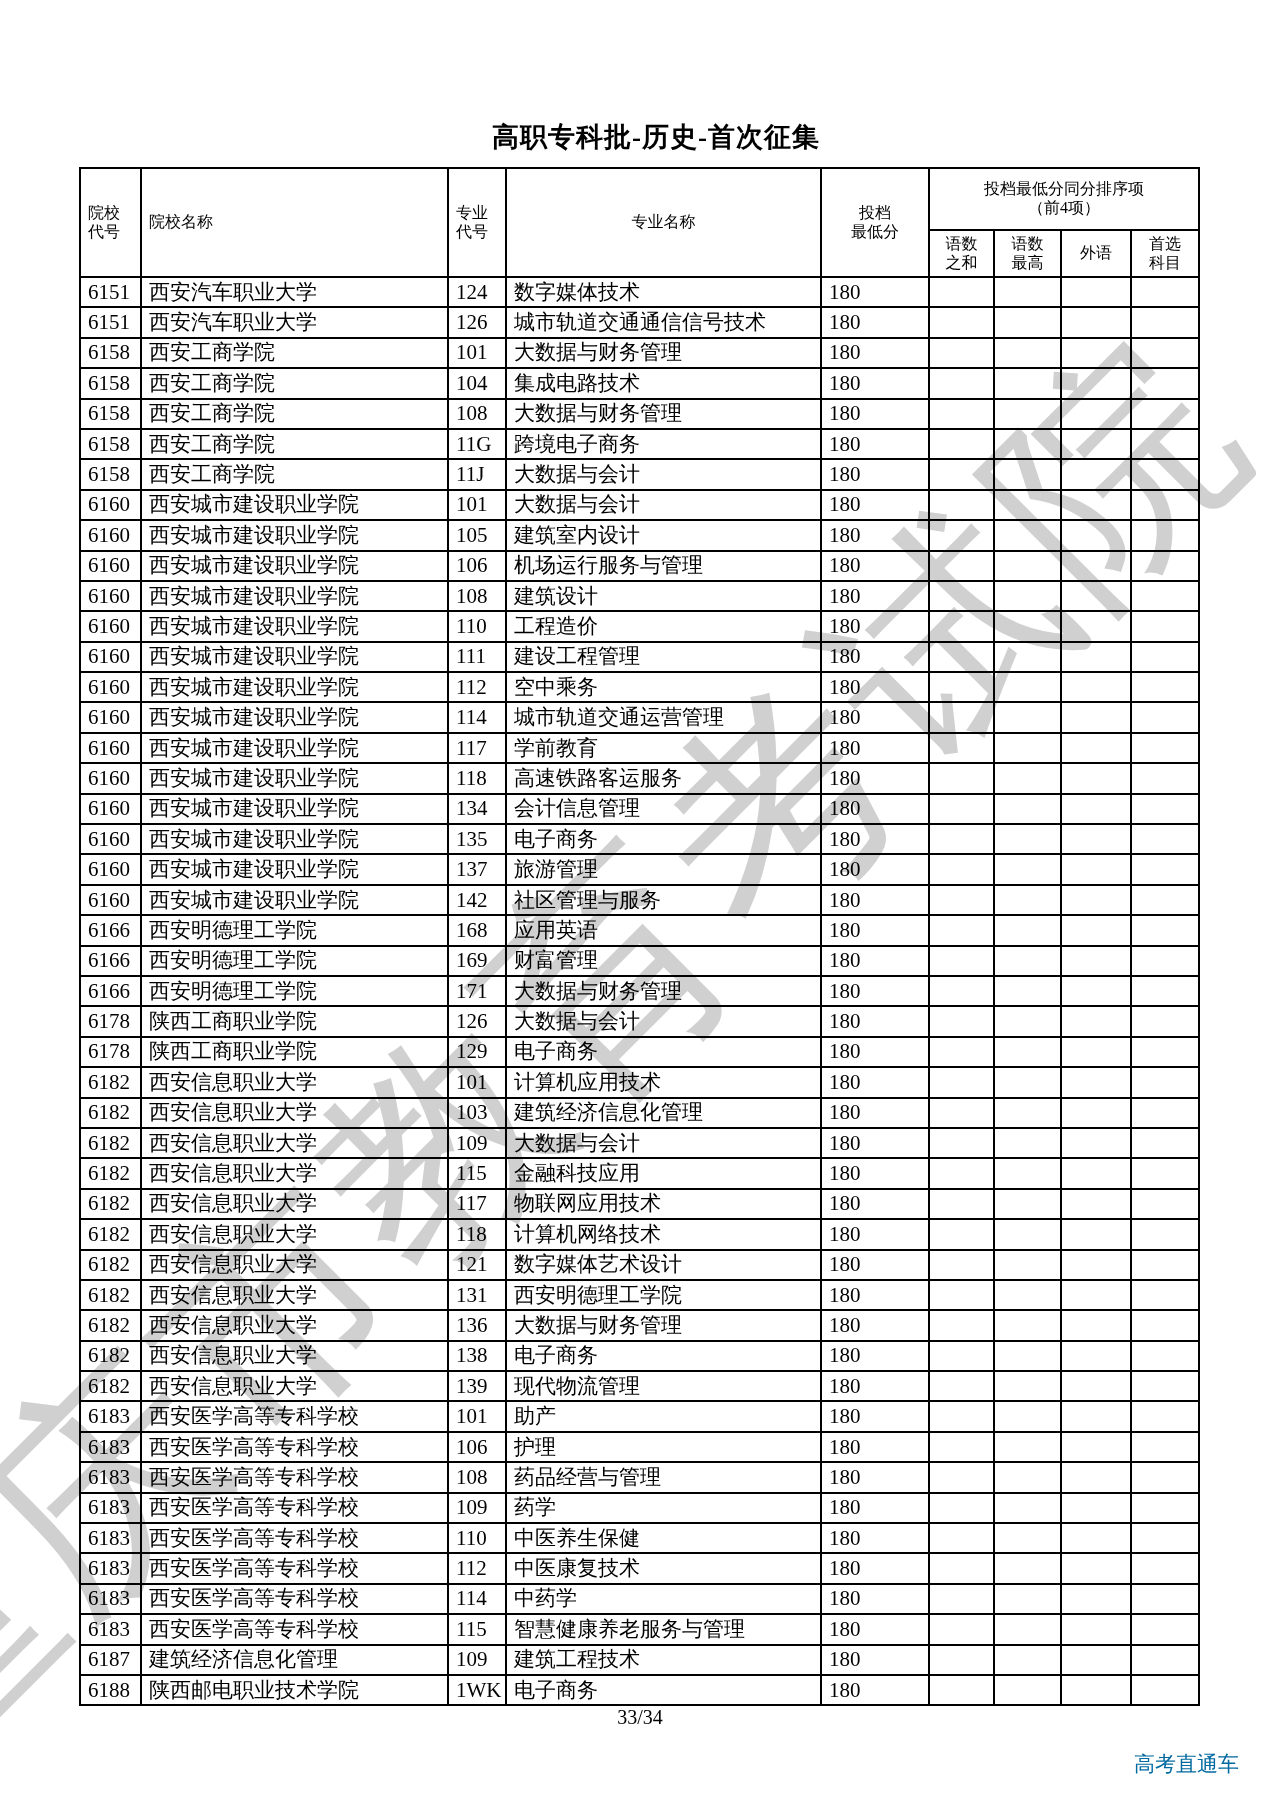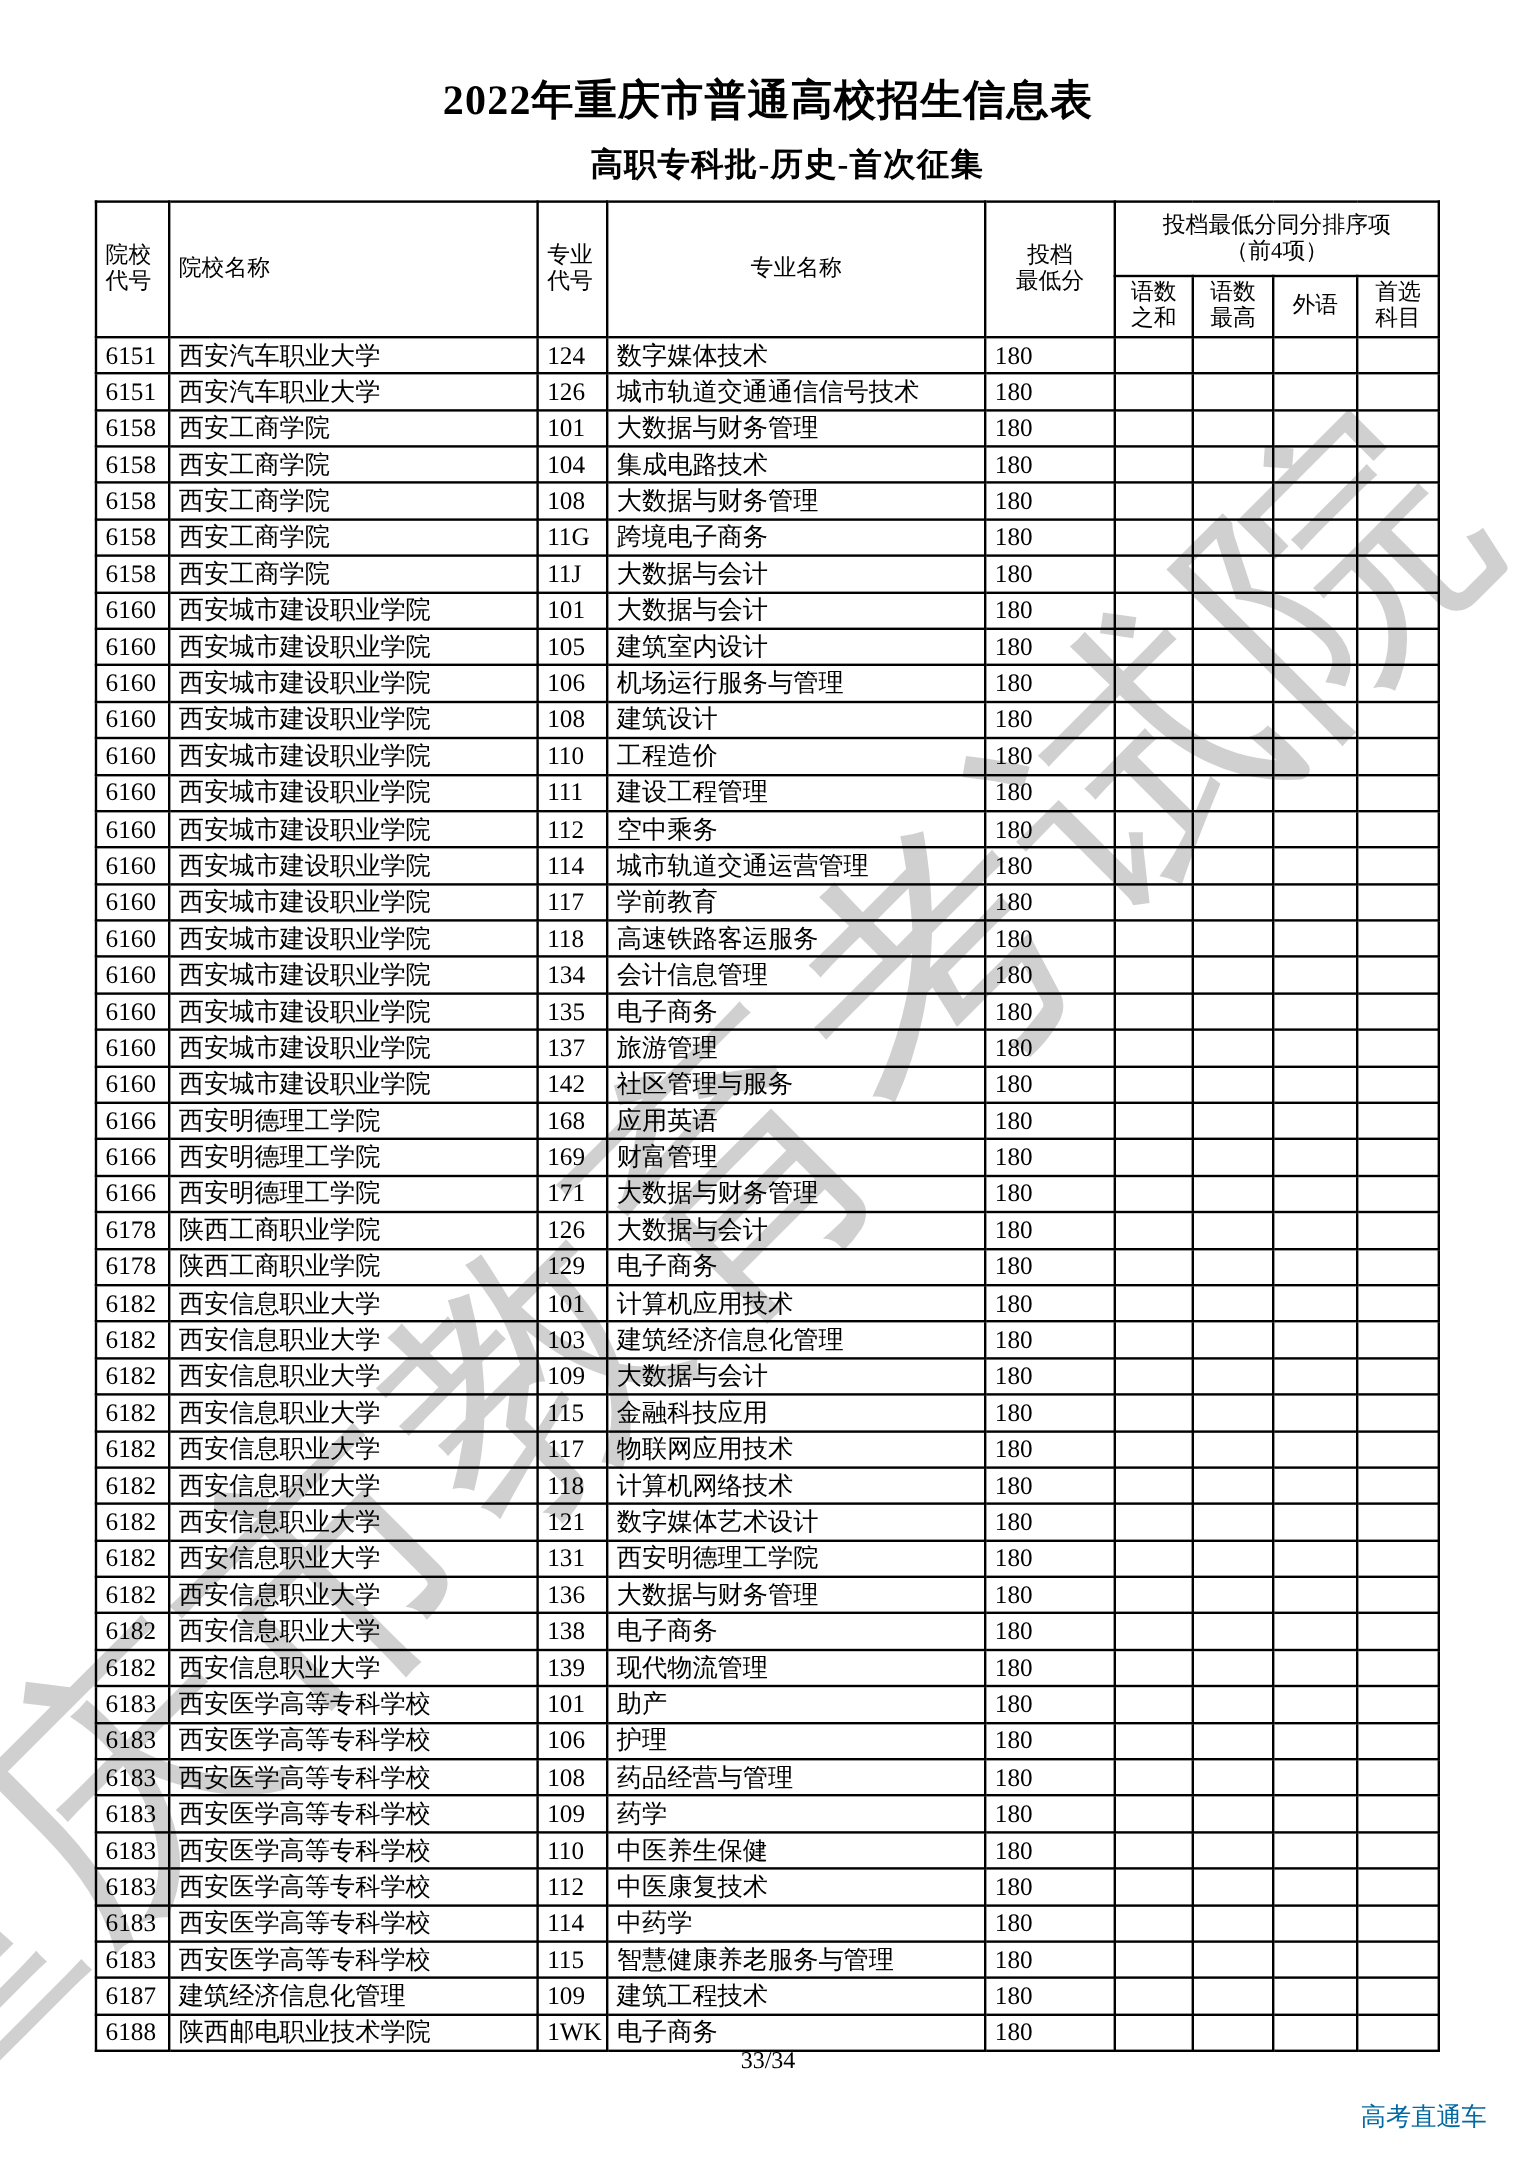--- a/index.html
+++ b/index.html
@@ -57,21 +57,21 @@
     table-layout: fixed;
     z-index: 1;
   }
   .data-table th, .data-table td {
     border: 2px solid #000;
     font-weight: normal;
     overflow: hidden;
     white-space: nowrap;
   }
   .data-table thead th {
-    font-size: 19px;
+    font-size: 16px;
     text-align: center;
     vertical-align: middle;
     line-height: 1.18;
     padding: 2px 4px;
   }
   .data-table thead th.h-left { text-align: left; padding-left: 7px; }
   .data-table thead tr.h-top th.h-group { height: 56px; }
   .data-table thead tr.h-sub th { height: 41px; }
   .data-table tbody tr { height: 30.4px; padding-left: 28px; }
   .data-table tbody td {
@@ -100,21 +100,20 @@
     z-index: 2;
   }
 </style>
 </head>
 <body>
 
 <div class="page">
 
   <div class="watermark">重庆市教育考试院</div>
 
-  <h1 class="title">2022年重庆市普通高校招生信息表</h1>
   <h2 class="subtitle">高职专科批-历史-首次征集</h2>
 
   <table class="data-table">
     <colgroup>
       <col style="width:61px">
       <col style="width:307px">
       <col style="width:58px">
       <col style="width:315px">
       <col style="width:108px">
       <col style="width:65px">

